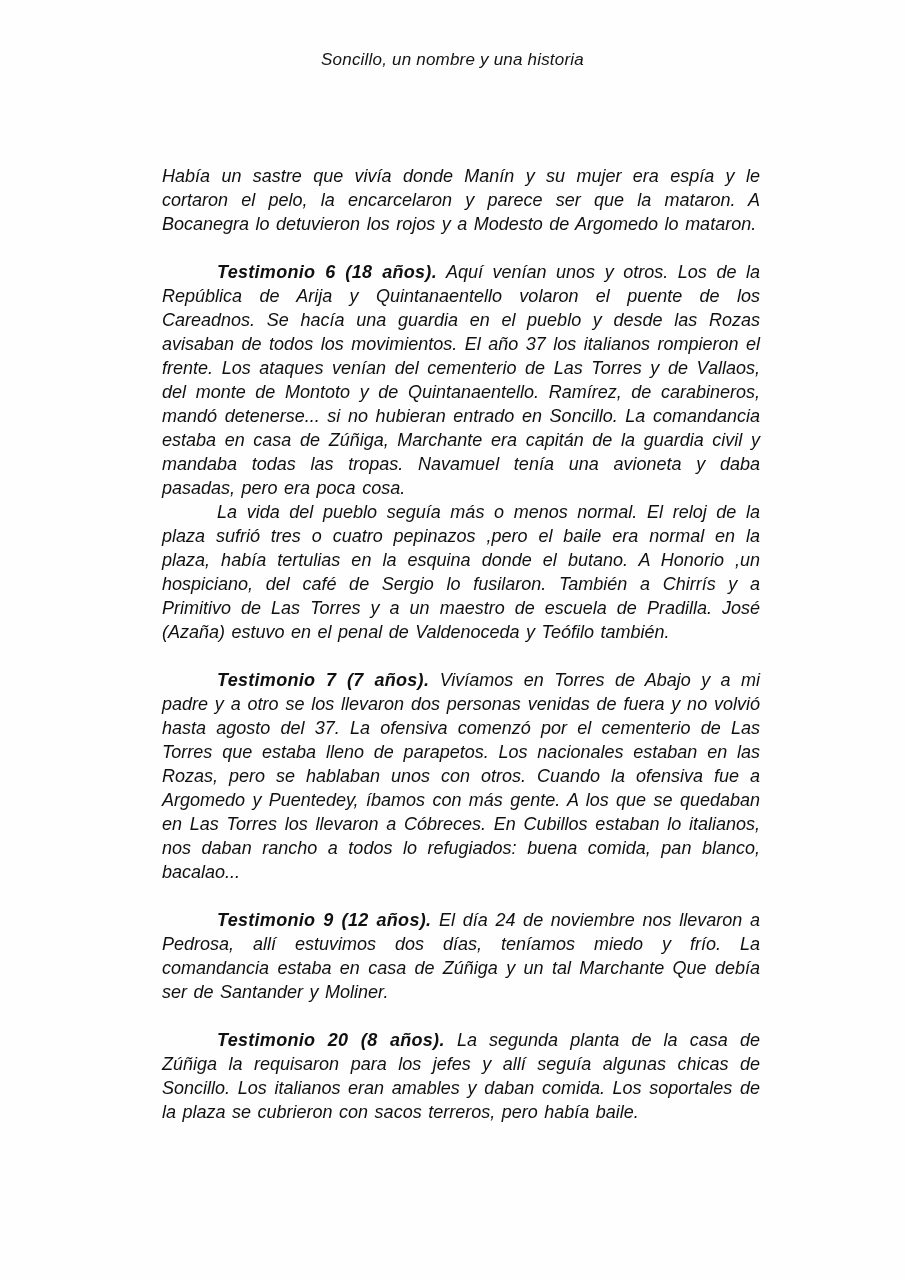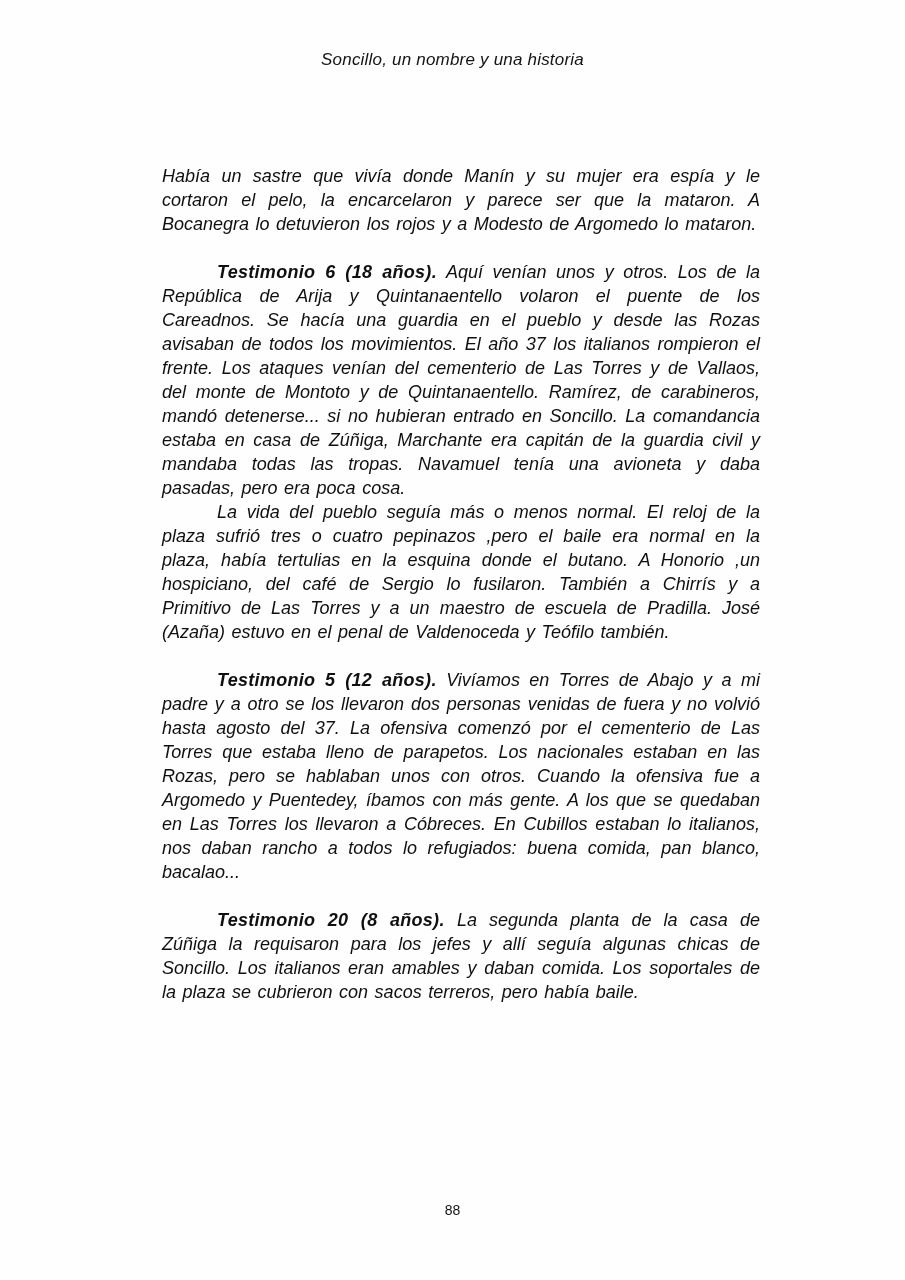--- a/index.html
+++ b/index.html
@@ -68,25 +68,26 @@
 
     <p><span class="t-heading"></span>
       <span>Había un sastre que vivía donde Manín y su mujer era espía y le cortaron el pelo, la encarcelaron y parece ser que la mataron. A Bocanegra lo detuvieron los rojos y a Modesto de Argomedo lo mataron.</span></p>
 
     <p class="indented gap-above"><span class="t-heading">Testimonio 6 (18 años).</span>
       <span>Aquí venían unos y otros. Los de la República de Arija y Quintanaentello volaron el puente de los Careadnos. Se hacía una guardia en el pueblo y desde las Rozas avisaban de todos los movimientos. El año 37 los italianos rompieron el frente. Los ataques venían del cementerio de Las Torres y de Vallaos, del monte de Montoto y de Quintanaentello. Ramírez, de carabineros, mandó detenerse... si no hubieran entrado en Soncillo. La comandancia estaba en casa de Zúñiga, Marchante era capitán de la guardia civil y mandaba todas las tropas. Navamuel tenía una avioneta y daba pasadas, pero era poca cosa.</span></p>
 
     <p class="indented"><span class="t-heading"></span>
       <span>La vida del pueblo seguía más o menos normal. El reloj de la plaza sufrió tres o cuatro pepinazos ,pero el baile era normal en la plaza, había tertulias en la esquina donde el butano. A Honorio ,un hospiciano, del café de Sergio lo fusilaron. También a Chirrís y a Primitivo de Las Torres y a un maestro de escuela de Pradilla. José (Azaña) estuvo en el penal de Valdenoceda y Teófilo también.</span></p>
 
-    <p class="indented gap-above"><span class="t-heading">Testimonio 5 (12 años).</span>
+    <p class="indented gap-above"><span class="t-heading">Testimonio 7 (7 años).</span>
       <span>Vivíamos en Torres de Abajo y a mi padre y a otro se los llevaron dos personas venidas de fuera y no volvió hasta agosto del 37. La ofensiva comenzó por el cementerio de Las Torres que estaba lleno de parapetos. Los nacionales estaban en las Rozas, pero se hablaban unos con otros. Cuando la ofensiva fue a Argomedo y Puentedey, íbamos con más gente. A los que se quedaban en Las Torres los llevaron a Cóbreces. En Cubillos estaban lo italianos, nos daban rancho a todos lo refugiados: buena comida, pan blanco, bacalao...</span></p>
 
 
+    <p class="indented gap-above"><span class="t-heading">Testimonio 9  (12 años).</span>
+      <span>El día 24 de noviembre nos llevaron a Pedrosa, allí estuvimos dos días, teníamos miedo y frío. La comandancia estaba en casa de Zúñiga y un tal Marchante Que debía ser de Santander y Moliner.</span></p>
 
     <p class="indented gap-above"><span class="t-heading">Testimonio 20 (8 años).</span>
       <span>La segunda planta de la casa de Zúñiga la requisaron para los jefes y allí seguía algunas chicas de Soncillo. Los italianos eran amables y daban comida. Los soportales de la plaza se cubrieron con sacos terreros, pero había baile.</span></p>
 
   </div>
 
-  <div class="page-number">88</div>
 
 </div>
 
 </body></html>

